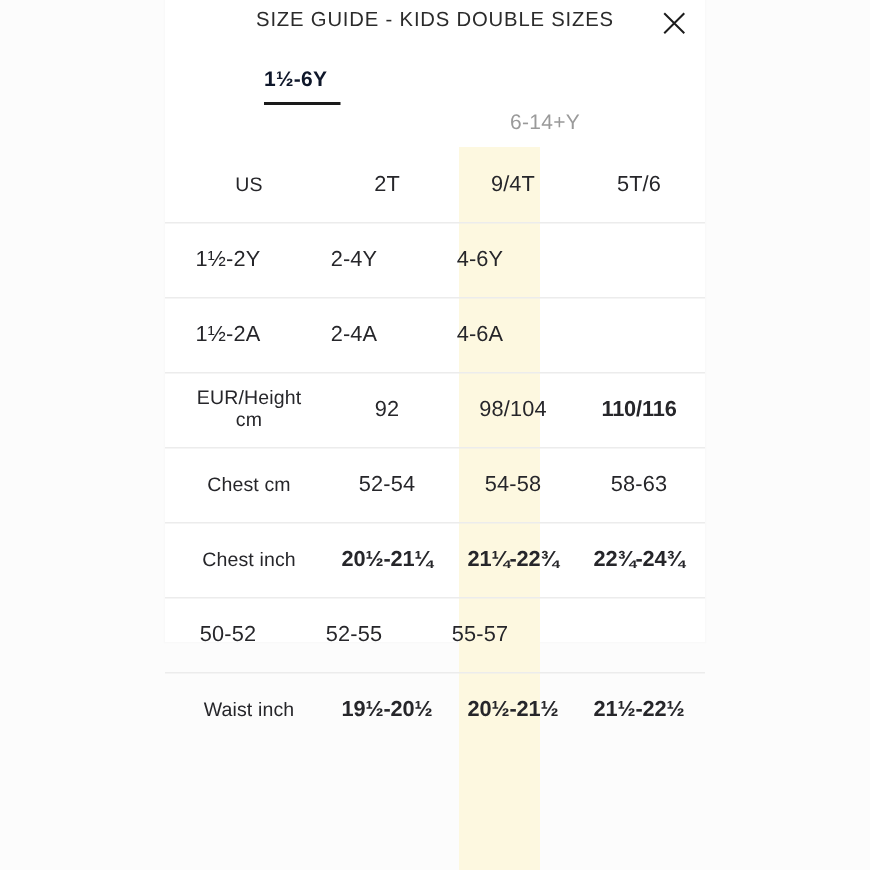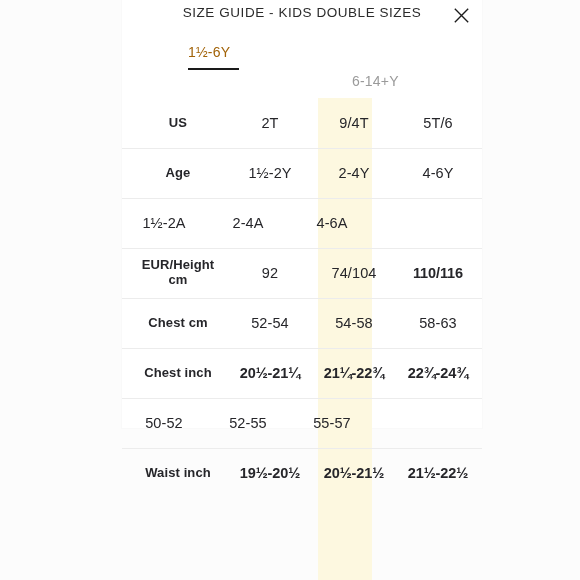--- a/index.html
+++ b/index.html
@@ -18,21 +18,21 @@
     position: relative;
     width: 580px;
     height: 580px;
     background: #fcfcfc;
     overflow: hidden;
   }
 
   
   .panel {
     position: absolute;
-    left: 122px;
+    left: 110px;
     top: 0;
     width: 360px;
     height: 428px;
     background: #ffffff;
     box-shadow: 0 0 0 1px rgba(0,0,0,0.012);
   }
 
   
   .header {
     position: absolute;
@@ -78,22 +78,22 @@
     position: absolute;
     top: 0;
     font-size: 14px;
     cursor: pointer;
     white-space: nowrap;
   }
   .tab-0 { left: 66px; }
   .tab-1 { left: 230px; }
   .tab .tab-label { display: block; }
   .tab.active .tab-label {
-    color: #a16207;
-    font-weight: 400;
+    color: #0f172a;
+    font-weight: 700;
     letter-spacing: 0.2px;
   }
   .tab.inactive .tab-label {
     color: #9a9a9a;
     font-weight: 400;
     letter-spacing: 0.2px;
     margin-top: 29px;
   }
   .tab-underline {
     position: absolute;
@@ -142,21 +142,21 @@
     position: relative;
     z-index: 2;
     text-align: center;
     color: #26262a;
     white-space: nowrap;
   }
   .cell-label {
     width: 100px;
     margin-left: 6px;
     font-size: 13px;
-    font-weight: 700;
+    font-weight: 400;
     line-height: 1.15;
     letter-spacing: 0.1px;
     text-align: center;
   }
   .cell-val {
     width: 84px;
     font-size: 14.5px;
     font-weight: 400;
     letter-spacing: 0.1px;
   }
@@ -194,36 +194,35 @@
       <div class="rows">
 
         <div class="row">
           <div class="cell cell-label">US</div>
           <div class="cell cell-val">2T</div>
           <div class="cell cell-val">9/4T</div>
           <div class="cell cell-val">5T/6</div>
         </div>
 
         <div class="row">
-          <div class="cell cell-label">Age</div>
           <div class="cell cell-val">1½-2Y</div>
           <div class="cell cell-val">2-4Y</div>
           <div class="cell cell-val">4-6Y</div>
         </div>
 
         <div class="row">
           <div class="cell cell-val">1½-2A</div>
           <div class="cell cell-val">2-4A</div>
           <div class="cell cell-val">4-6A</div>
         </div>
 
         <div class="row">
           <div class="cell cell-label">EUR/Height<br>cm</div>
           <div class="cell cell-val">92</div>
-          <div class="cell cell-val">74/104</div>
+          <div class="cell cell-val">98/104</div>
           <div class="cell cell-val narrow">110/116</div>
         </div>
 
         <div class="row">
           <div class="cell cell-label">Chest cm</div>
           <div class="cell cell-val">52-54</div>
           <div class="cell cell-val">54-58</div>
           <div class="cell cell-val">58-63</div>
         </div>
 

